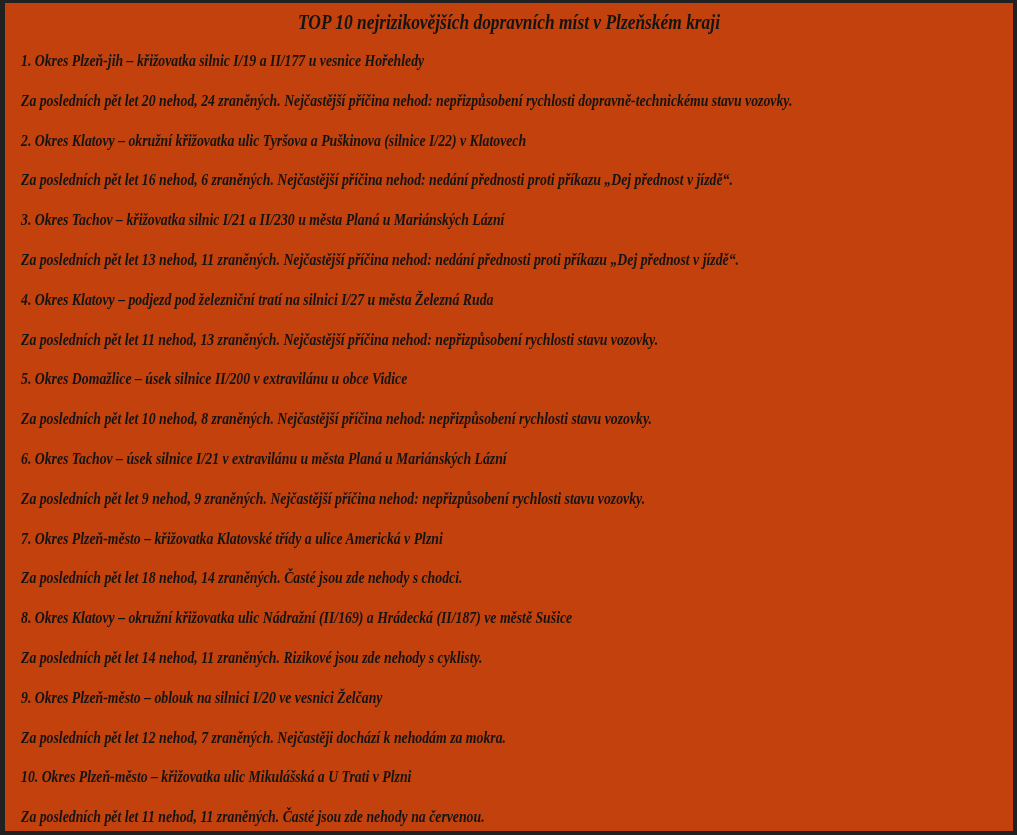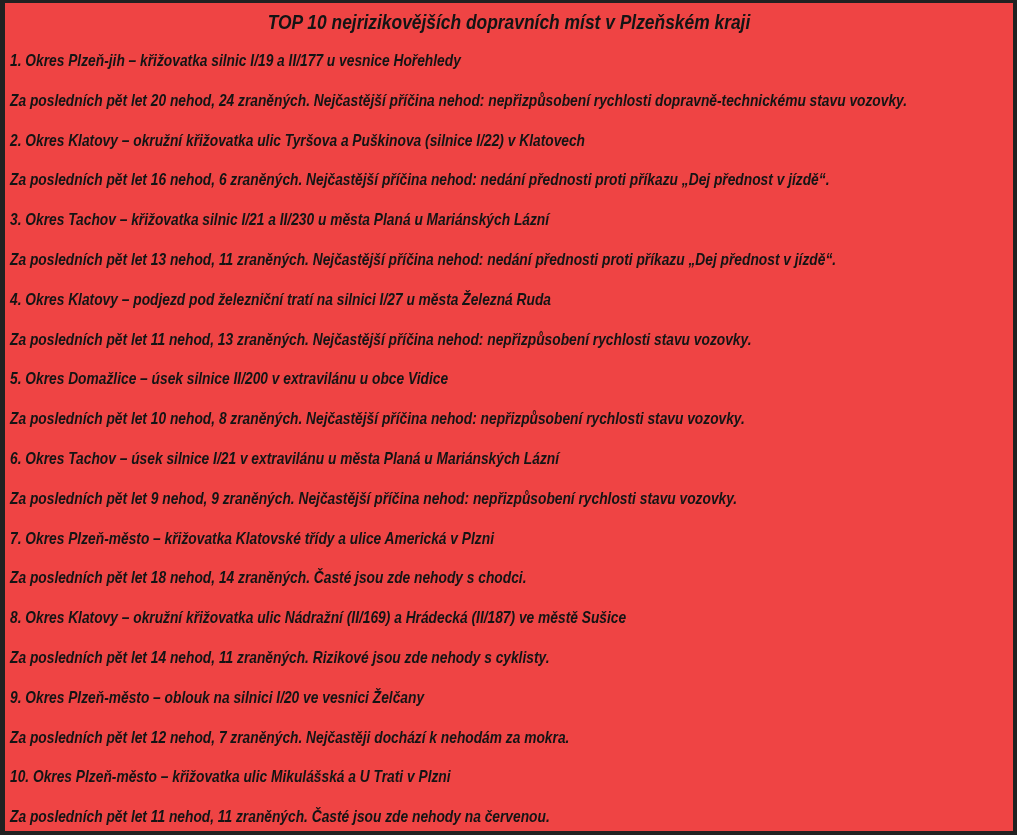--- a/index.html
+++ b/index.html
@@ -9,24 +9,24 @@
     background: #ffffff;
   }
   .doc {
     position: relative;
     width: 1017px;
     height: 835px;
     box-sizing: border-box;
     border-style: solid;
     border-color: #212121;
     border-width: 3px 4px 4px 5px;
-    background: #ef4444;
+    background: #c2410c;
     overflow: hidden;
-    padding: 0 5px;
-    font-family: Liberation Sans, sans-serif;
+    padding: 0 16px;
+    font-family: Liberation Serif, serif;
     font-style: italic;
     color: #141414;
   }
   .title {
     margin: 0;
     line-height: 38px;
     font-size: 20px;
     font-weight: bold;
     text-align: center;
     white-space: nowrap;

